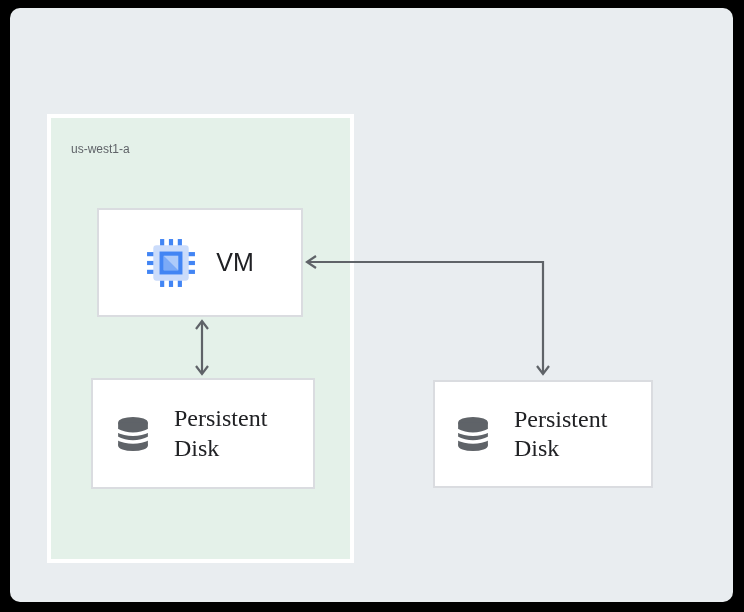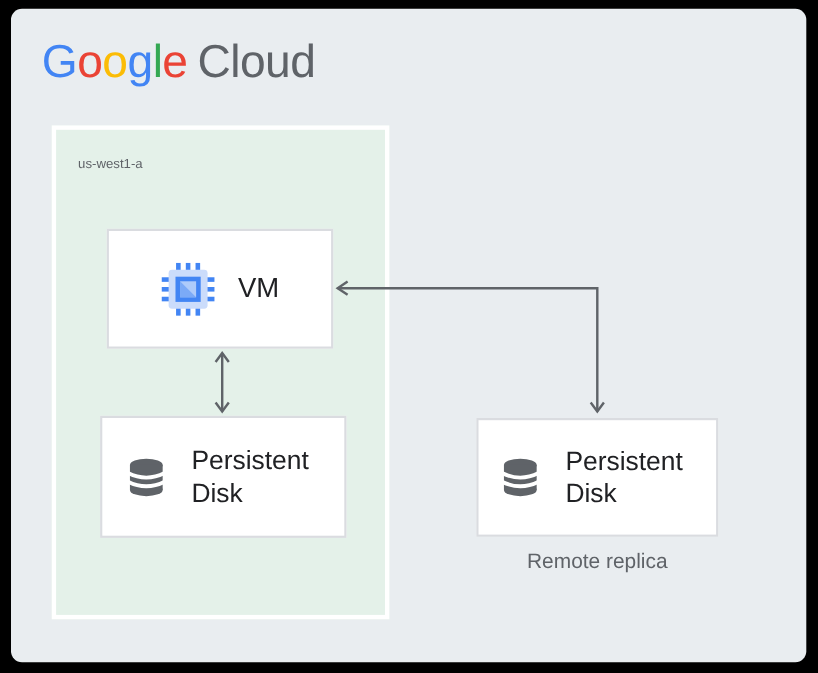--- a/index.html
+++ b/index.html
@@ -56,21 +56,21 @@
     gap: 20px;
   }
   .node-vm      { left: 87px;  top: 200px; width: 206px; height: 109px; }
   .node-disk-a  { left: 81px;  top: 370px; width: 224px; height: 111px; }
   .node-disk-b  { left: 423px; top: 372px; width: 220px; height: 108px; }
   .node-label {
     font-size: 25px;
     color: var(--node-label, #202124);
     line-height: 1.22;
   }
-  .disk-label { width: 120px; font-size: 24px; }
+  .disk-label { width: 120px; font-size: 24px; font-family: Liberation Serif, serif; }
   .caption {
     position: absolute;
     left: 423px; top: 492px;
     width: 220px;
     text-align: center;
     font-size: 19px;
     color: var(--caption, #5f6368);
   }
   .edges {
     position: absolute;
@@ -83,23 +83,20 @@
     stroke-width: 2.2;
     fill: none;
   }
   .icon { flex: 0 0 auto; display: block; }
 </style>
 </head>
 <body>
 
 <div class="card">
 
-  <div class="logo">
-    <span id="logo-letters"><span style="color: rgb(66, 133, 244);">G</span><span style="color: rgb(234, 67, 53);">o</span><span style="color: rgb(251, 188, 5);">o</span><span style="color: rgb(66, 133, 244);">g</span><span style="color: rgb(52, 168, 83);">l</span><span style="color: rgb(234, 67, 53);">e</span></span><span class="suffix">Cloud</span>
-  </div>
 
   <div class="zone zone-a">
     <div class="zone-label">us-west1-a</div>
   </div>
 
 
   <div class="node node-vm">
     <svg class="icon" width="50" height="50" viewBox="0 0 48 48">
       <g fill="var(--chip-pin, #4285f4)">
         <rect x="13.5" y="1" width="4" height="8"></rect>
@@ -142,21 +139,20 @@
         <ellipse cx="24" cy="11" rx="17" ry="6.5"></ellipse>
         <rect x="7" y="11" width="34" height="26"></rect>
         <ellipse cx="24" cy="37" rx="17" ry="6.5"></ellipse>
       </g>
       <path d="M5 19.5 Q24 29 43 19.5" stroke="var(--node-bg, #ffffff)" stroke-width="4" fill="none"></path>
       <path d="M5 28.5 Q24 38 43 28.5" stroke="var(--node-bg, #ffffff)" stroke-width="4" fill="none"></path>
     </svg>
     <div class="node-label disk-label">Persistent Disk</div>
   </div>
 
-  <div class="caption">Remote replica</div>
 
   <svg class="edges" viewBox="0 0 723 594">
 
     <polyline class="edge" points="297,254 533,254 533,366"></polyline>
     <polyline class="edge" points="306,248 297,254 306,260"></polyline>
     <polyline class="edge" points="527,358 533,366 539,358"></polyline>
 
     <line class="edge" x1="192" y1="313" x2="192" y2="366"></line>
     <polyline class="edge" points="186,321 192,313 198,321"></polyline>
     <polyline class="edge" points="186,358 192,366 198,358"></polyline>

